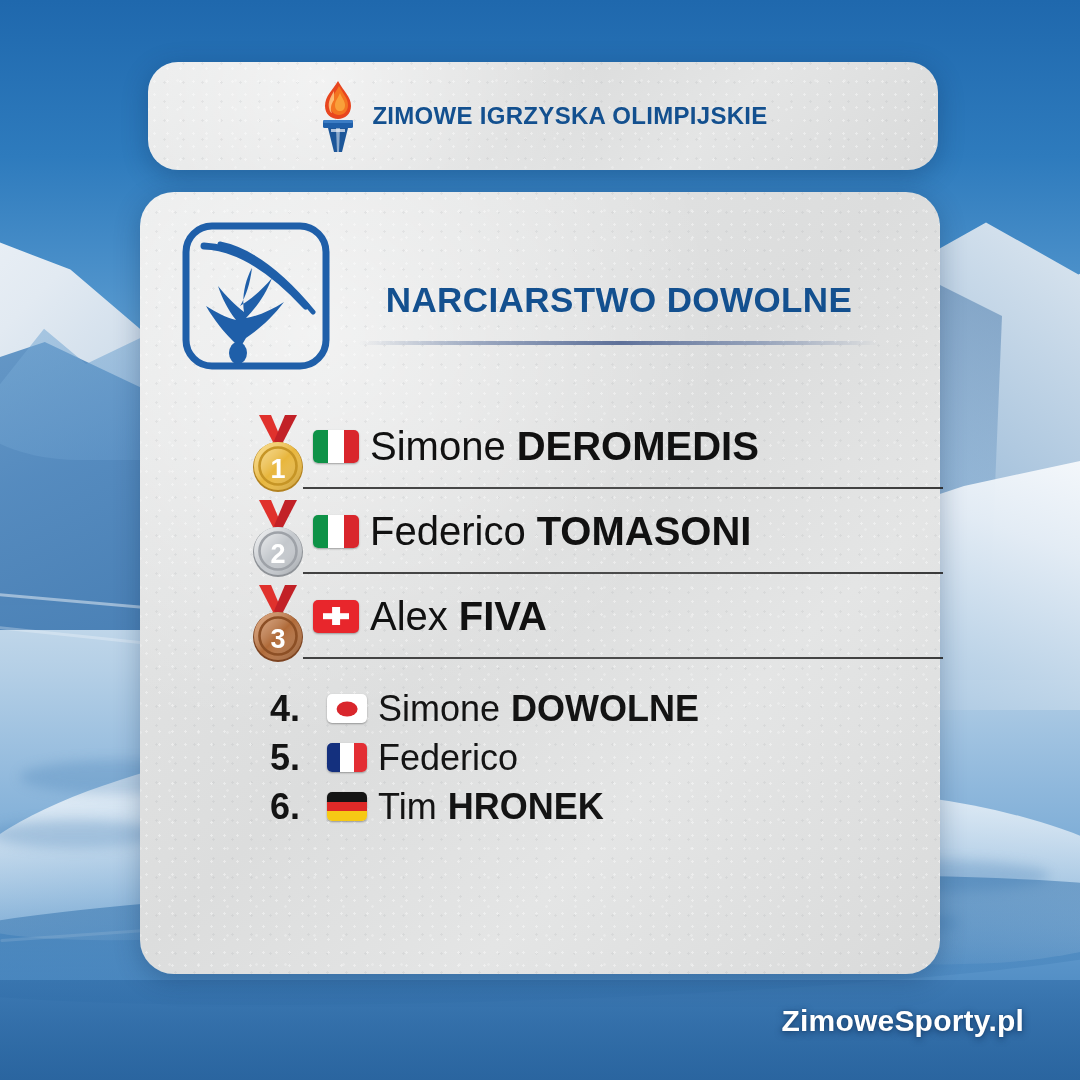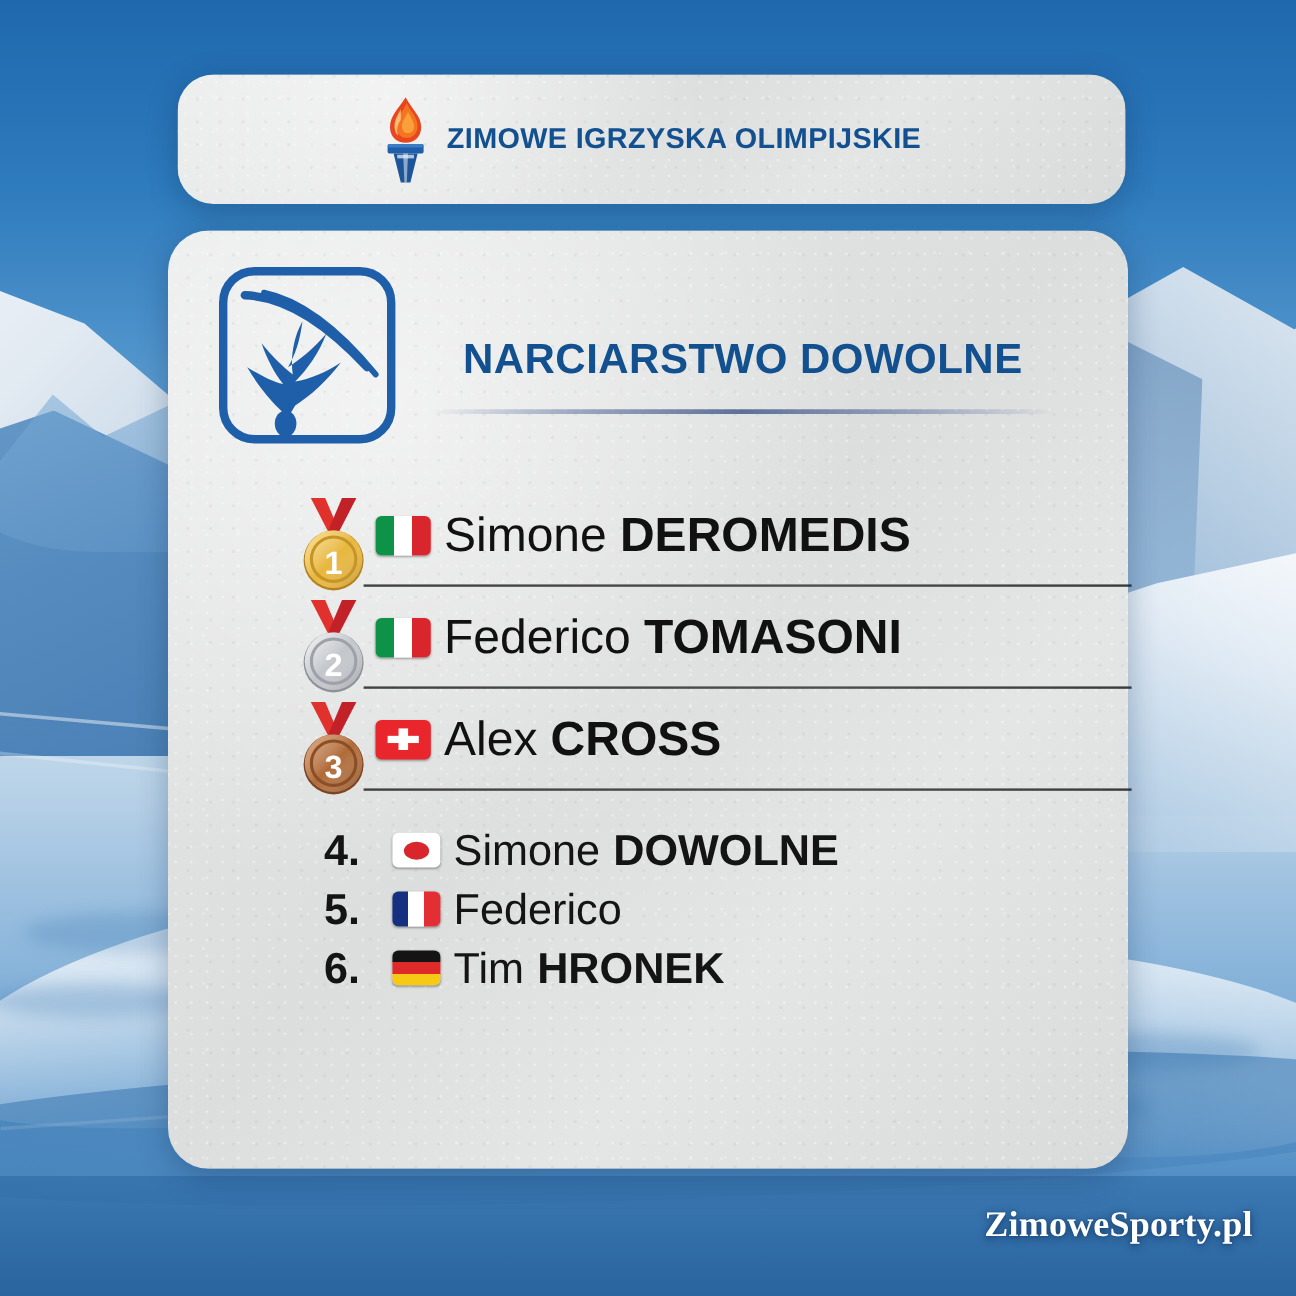--- a/index.html
+++ b/index.html
@@ -123,22 +123,22 @@
   .f-de{background:linear-gradient(180deg,#141414 0 33.33%,#de2a28 33.33% 66.66%,#f6c915 66.66% 100%);}
   .f-jp{background:#ffffff;}
   .f-jp::after{content:"";position:absolute;left:50%;top:50%;transform:translate(-50%,-50%);
      width:52%;height:52%;border-radius:50%;background:#d9262c;}
   .f-ch{background:#e8262c;}
   .f-ch::before,.f-ch::after{content:"";position:absolute;background:#fff;}
   .f-ch::before{left:50%;top:22%;transform:translateX(-50%);width:17%;height:56%;}
   .f-ch::after{top:50%;left:22%;transform:translateY(-50%);height:17%;width:56%;}
 
   
-  .watermark{position:absolute;right:36px;bottom:42px;font-size:30px;font-weight:bold;color:#fff;
-     text-shadow:0 2px 7px rgba(12,45,85,.75),0 0 2px rgba(12,45,85,.5);letter-spacing:.2px;font-family:Liberation Serif, serif;}
+  .watermark{position:absolute;right:56px;bottom:42px;font-size:30px;font-weight:bold;color:#fff;
+     text-shadow:0 2px 7px rgba(12,45,85,.75),0 0 2px rgba(12,45,85,.5);letter-spacing:.2px;}
 </style>
 </head>
 <body>
 
 <div id="stage">
 
   <div class="bg">
     <div class="sky"></div>
     <div class="snowfield"></div>
     <div class="peakR"></div>
@@ -276,21 +276,21 @@
                 <stop offset="0" stop-color="#e9a877" stop-opacity=".8"></stop>
                 <stop offset=".5" stop-color="#ffffff" stop-opacity="0"></stop>
                 <stop offset="1" stop-color="#5d3115" stop-opacity=".5"></stop>
               </linearGradient>
                 </defs>
             </svg>
           </div>
           <div class="pname">
             <span class="flag big f-ch"></span>
             <span class="first">Alex</span>
-            <span class="last">CROSS</span>
+            <span class="last">FIVA</span>
           </div>
           <div class="line"></div>
         </div>
       </div>
 
       <div class="plain">
         <div class="lrow">
           <span class="rank">4.</span>
           <span class="flag sm f-jp"></span>
           <span class="first">Simone</span>

